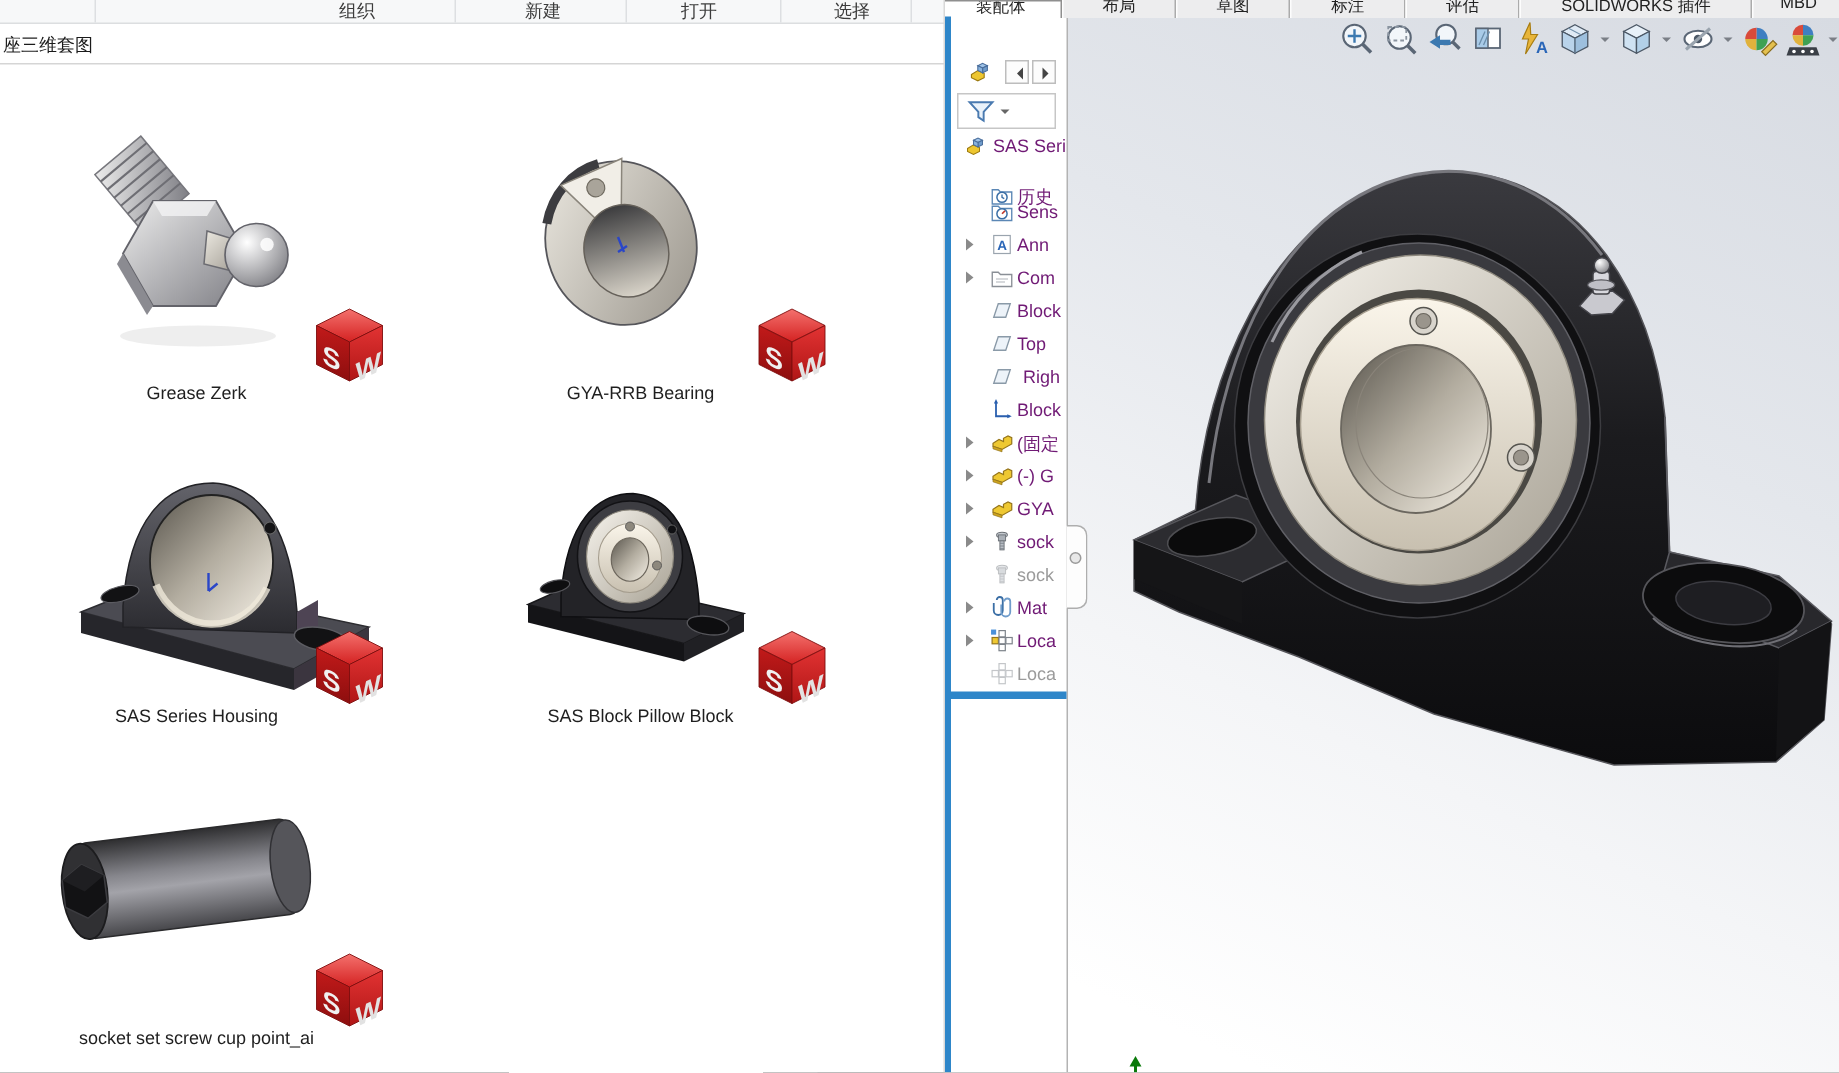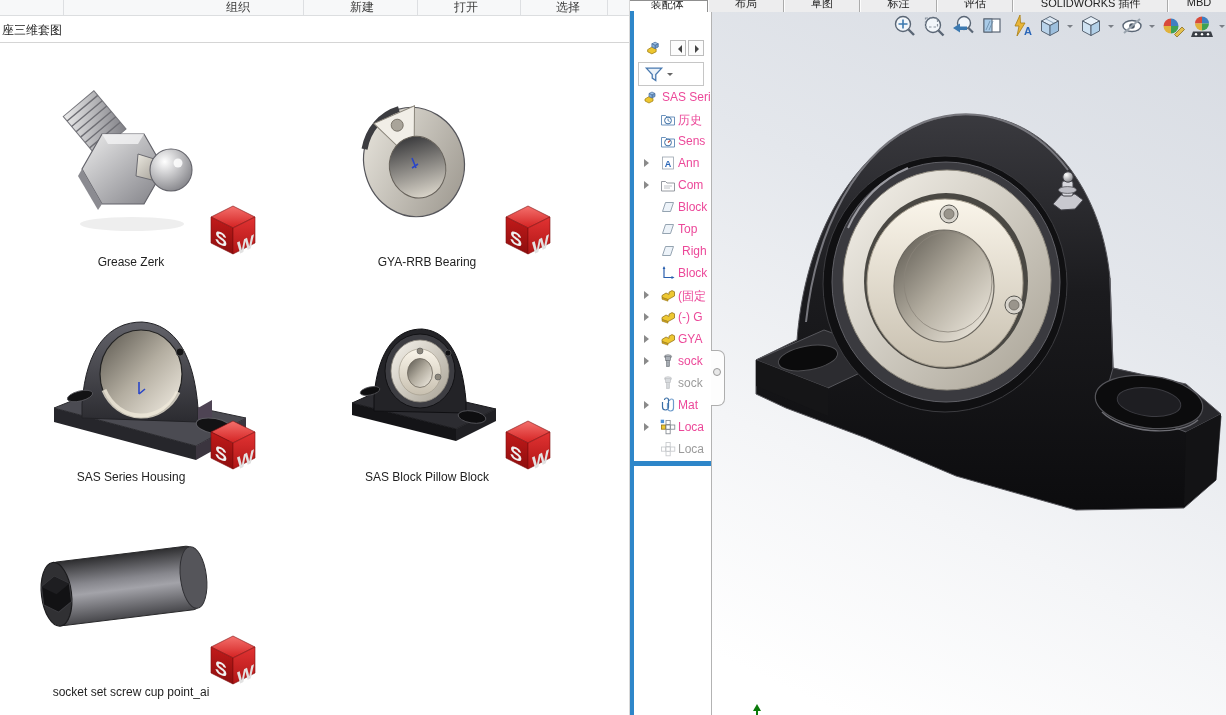--- a/index.html
+++ b/index.html
@@ -35,21 +35,21 @@
   .fm-topicon{position:absolute;left:11px;top:27px;}
   .navbtn{position:absolute;top:28px;width:16px;height:16px;background:#fcfcfc;border:1px solid #bdbdbd;box-sizing:border-box;cursor:pointer;}
   .navbtn i{position:absolute;top:4px;width:0;height:0;border:4px solid transparent;}
   .navbtn.prev i{left:3px;border-right-color:#444;}
   .navbtn.next i{left:6px;border-left-color:#444;}
   .filterbox{position:absolute;left:4px;top:50px;width:66px;height:24px;background:#fff;border:1px solid #c6c6c6;box-sizing:border-box;cursor:pointer;}
   .filterbox .fcaret{position:absolute;left:28px;top:10px;border:3.5px solid transparent;border-top-color:#666;}
   .trow{position:absolute;left:0;width:77px;height:22px;cursor:default;}
   .arr{position:absolute;left:10px;top:7px;width:0;height:0;border:4px solid transparent;border-left:5px solid #8a8a8a;cursor:pointer;}
   .ticon{position:absolute;top:3px;width:16px;height:16px;}
-  .tlabel{position:absolute;top:4px;font-size:12px;color:#ec4899;white-space:nowrap;}
+  .tlabel{position:absolute;top:4px;font-size:12px;color:#701a75;white-space:nowrap;}
   .trow.gray .tlabel{color:#9b9b9b;}
   .trow.gray .ticon{opacity:.45;}
   .bluebar{position:absolute;left:0;top:449px;width:77px;height:5px;background:#2e86c9;cursor:row-resize;}
   .flyout{position:absolute;left:81px;top:350px;width:13px;height:54px;background:#fdfdfd;border:1px solid #aeaeae;border-left:none;
           border-radius:0 7px 7px 0;cursor:pointer;}
   .flyout i{position:absolute;left:2px;top:17px;width:6px;height:6px;border:1px solid #9a9a9a;border-radius:50%;background:#e8e8e8;}
 </style>
 </head>
 <body>
 
@@ -429,21 +429,21 @@
 
       <div class="trow" style="top:74px">
         <svg class="ticon" style="left:9px" viewBox="0 0 16 16">
             <polygon points="2,10 6,7.6 10,9.4 10,12 6,14 2,12" fill="#edc62f" stroke="#9c7a10" stroke-width=".7"></polygon>
             <polygon points="6,4.5 9,3 12,4.5 9,6" fill="#9fc3e8" stroke="#4a6e9c" stroke-width=".7"></polygon>
             <polygon points="9,6 12,4.5 12,7.5 9,9" fill="#6f9ccb" stroke="#4a6e9c" stroke-width=".7"></polygon>
             <polygon points="6,4.5 9,6 9,9 6,7.5" fill="#88b2dd" stroke="#4a6e9c" stroke-width=".7"></polygon>
           </svg>
         <span class="tlabel" style="left:28px">SAS Seri</span>
       </div>
-      <div class="trow" style="top:96px">
+      <div class="trow" style="top:107px">
         <svg class="ticon" style="left:26px" viewBox="0 0 16 16">
             <path d="M1.5,4.5 h4 l1.5,1.5 h7.5 v8 h-13 z" fill="#fff" stroke="#5b87b5" stroke-width=".9"></path>
             <circle cx="8" cy="9.5" r="3.4" fill="#fff" stroke="#3a6ea5" stroke-width="1"></circle>
             <path d="M8 7.6 v2 l1.5 .8" stroke="#3a6ea5" stroke-width=".9" fill="none"></path>
           </svg>
         <span class="tlabel" style="left:44px">历史</span>
       </div>
       <div class="trow" style="top:118px">
         <svg class="ticon" style="left:26px" viewBox="0 0 16 16">
             <path d="M1.5,4.5 h4 l1.5,1.5 h7.5 v8 h-13 z" fill="#fff" stroke="#5b87b5" stroke-width=".9"></path>

